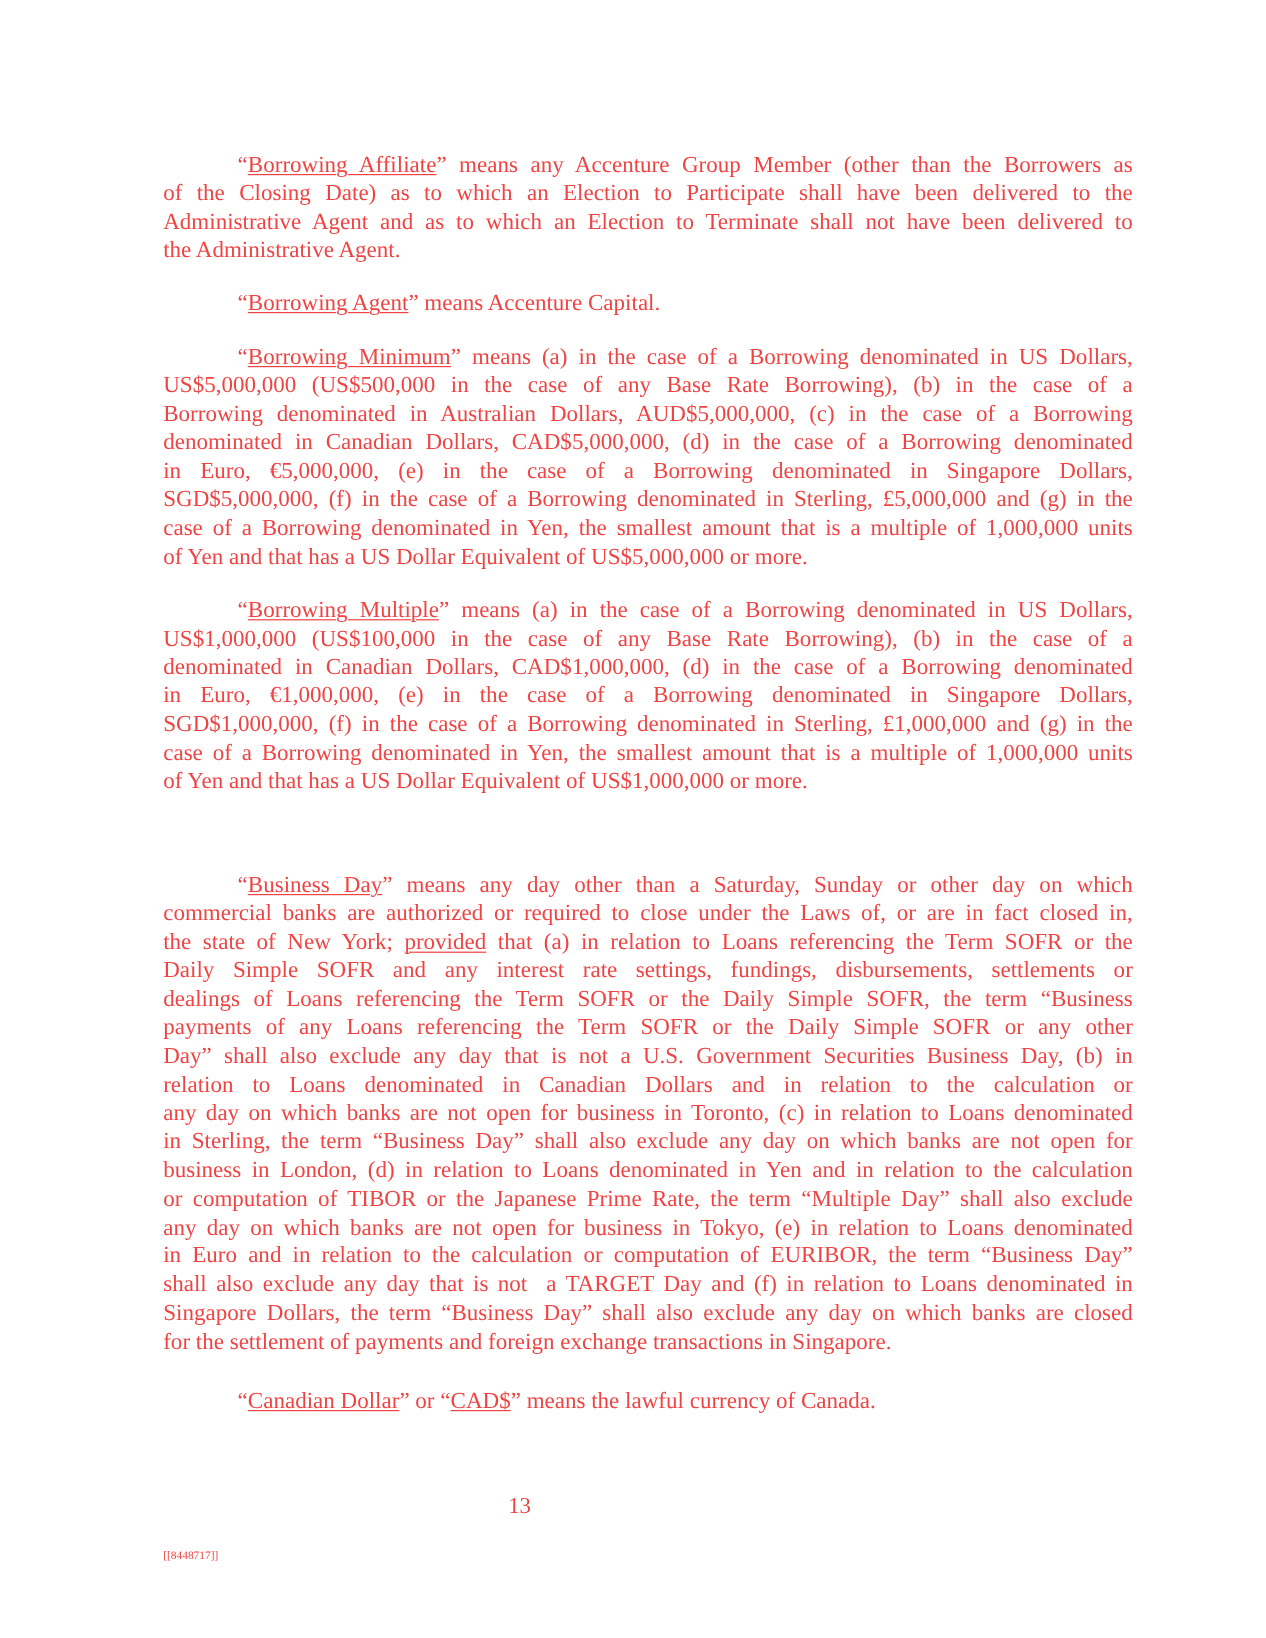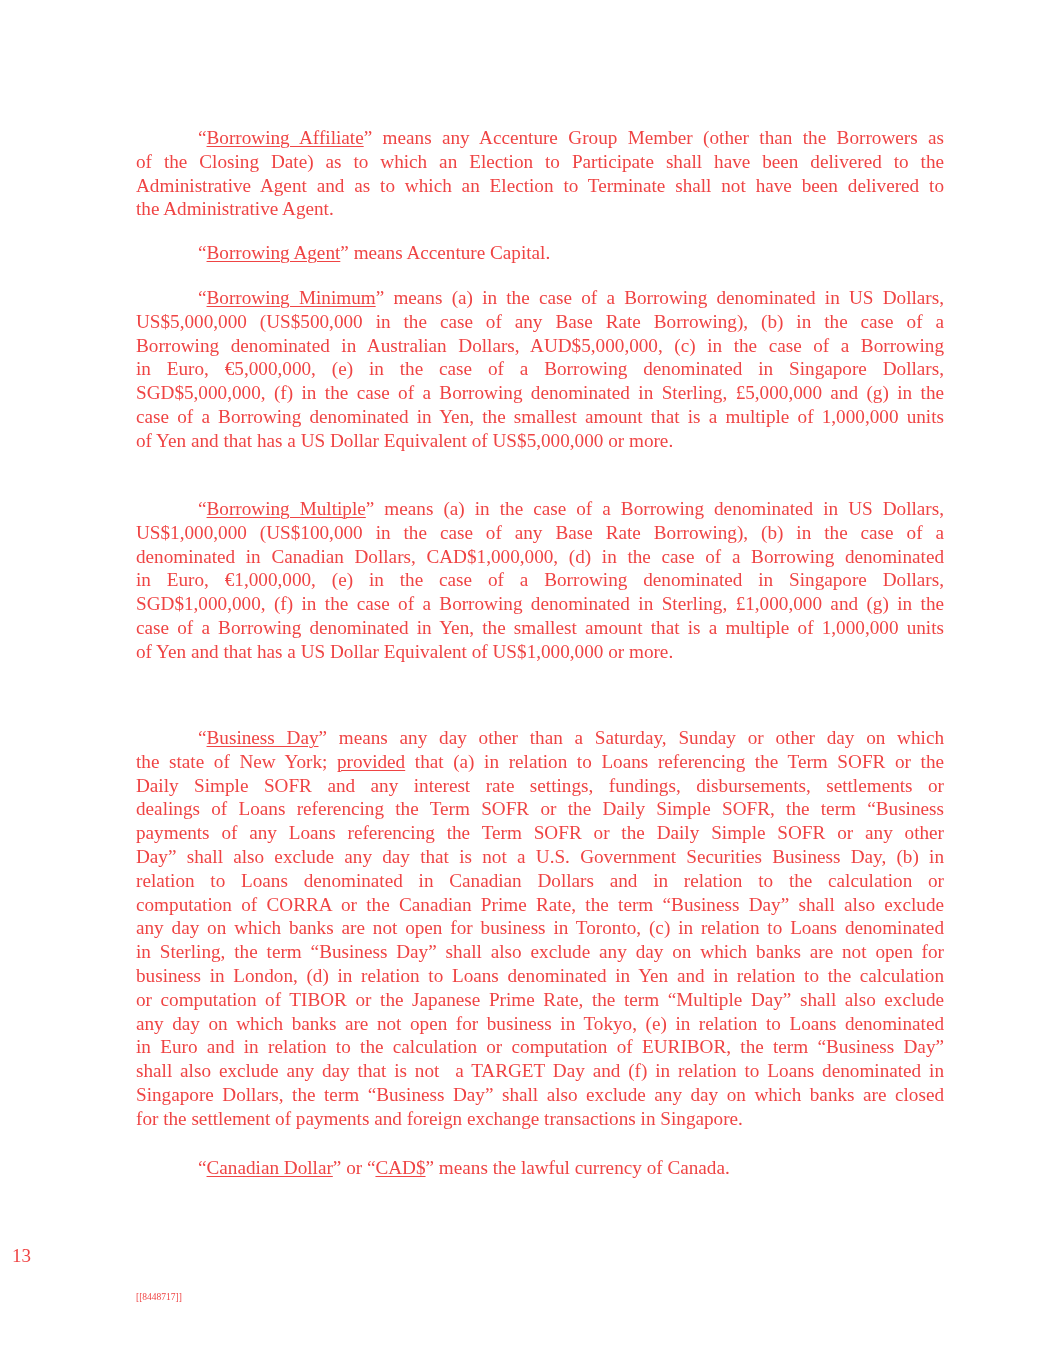--- a/index.html
+++ b/index.html
@@ -16,21 +16,21 @@
     }
     .line {
       display: block; height: 23.8px; white-space: nowrap;
       text-align: justify; text-align-last: justify;
     }
     .line.last { text-align-last: left; }
     .indent { padding-left: 62px; }
     .u { text-decoration: underline; text-underline-offset: 2px; text-decoration-thickness: 1px; }
     .page-number {
       position: absolute; left: 0; width: 842px; top: 1245px;
-      text-align: left; font-size: 19px;
+      text-align: center; font-size: 19px;
     }
     .doc-id {
       position: absolute; left: 124px; top: 1292px; font-size: 9.5px;
     }
   </style>
 </head>
 <body>
 
 <div class="page">
   <div class="para" style="top:126px;">
@@ -39,43 +39,44 @@
       <span class="line"><span>Administrative Agent and as to which an Election to Terminate shall not have been delivered to</span></span>
       <span class="line last"><span>the Administrative Agent.</span></span>
     </div>
   <div class="para" style="top:241px;">
       <span class="line last indent"><span>“</span><span class="u">Borrowing Agent</span><span>” means Accenture Capital.</span></span>
     </div>
   <div class="para" style="top:286px;">
       <span class="line indent"><span>“</span><span class="u">Borrowing Minimum</span><span>” means (a) in the case of a Borrowing denominated in US Dollars,</span></span>
       <span class="line"><span>US$5,000,000 (US$500,000 in the case of any Base Rate Borrowing), (b)&nbsp;in the case of a</span></span>
       <span class="line"><span>Borrowing denominated in Australian Dollars, AUD$5,000,000, (c) in the case of a Borrowing</span></span>
+      <span class="line"><span>denominated in Canadian Dollars, CAD$5,000,000, (d) in the case of a Borrowing denominated</span></span>
       <span class="line"><span>in Euro, €5,000,000, (e)&nbsp;in the case of a Borrowing denominated in Singapore Dollars,</span></span>
       <span class="line"><span>SGD$5,000,000, (f) in the case of a Borrowing denominated in Sterling, £5,000,000 and (g) in the</span></span>
       <span class="line"><span>case of a Borrowing denominated in Yen, the smallest amount that is a multiple of 1,000,000 units</span></span>
       <span class="line last"><span>of Yen and that has a US Dollar Equivalent of US$5,000,000 or more.</span></span>
     </div>
   <div class="para" style="top:497px;">
       <span class="line indent"><span>“</span><span class="u">Borrowing Multiple</span><span>” means (a) in the case of a Borrowing denominated in US Dollars,</span></span>
       <span class="line"><span>US$1,000,000 (US$100,000 in the case of any Base Rate Borrowing), (b)&nbsp;in the case of a</span></span>
       <span class="line"><span>denominated in Canadian Dollars, CAD$1,000,000, (d) in the case of a Borrowing denominated</span></span>
       <span class="line"><span>in Euro, €1,000,000, (e)&nbsp;in the case of a Borrowing denominated in Singapore Dollars,</span></span>
       <span class="line"><span>SGD$1,000,000, (f) in the case of a Borrowing denominated in Sterling, £1,000,000 and (g) in the</span></span>
       <span class="line"><span>case of a Borrowing denominated in Yen, the smallest amount that is a multiple of 1,000,000 units</span></span>
       <span class="line last"><span>of Yen and that has a US Dollar Equivalent of US$1,000,000 or more.</span></span>
     </div>
   <div class="para" style="top:708px;margin-top:18px;">
       <span class="line indent"><span>“</span><span class="u">Business Day</span><span>” means any day other than a Saturday, Sunday or other day on which</span></span>
+      <span class="line"><span>commercial banks are authorized or required to close under the Laws of, or are in fact closed in,</span></span>
       <span class="line"><span>the state of New York; </span><span class="u">provided</span><span> that (a) in relation to Loans referencing the Term SOFR or the</span></span>
       <span class="line"><span>Daily Simple SOFR and any interest rate settings, fundings, disbursements, settlements or</span></span>
       <span class="line"><span>dealings of Loans referencing the Term SOFR or the Daily Simple SOFR, the term “Business</span></span>
       <span class="line"><span>payments of any Loans referencing the Term SOFR or the Daily Simple SOFR or any other</span></span>
       <span class="line"><span>Day” shall also exclude any day that is not a U.S. Government Securities Business Day, (b) in</span></span>
       <span class="line"><span>relation to Loans denominated in Canadian Dollars and in relation to the calculation or</span></span>
-      <span class="line"><span>computation of CORRA or the Canadian Prime Rate, the term “Business Day” shall also exclude</span></span>
       <span class="line"><span>any day on which banks are not open for business in Toronto, (c) in relation to Loans denominated</span></span>
       <span class="line"><span>in Sterling, the term “Business Day” shall also exclude any day on which banks are not open for</span></span>
       <span class="line"><span>business in London, (d) in relation to Loans denominated in Yen and in relation to the calculation</span></span>
       <span class="line"><span>or computation of TIBOR or the Japanese Prime Rate, the term “Multiple Day” shall also exclude</span></span>
       <span class="line"><span>any day on which banks are not open for business in Tokyo, (e) in relation to Loans denominated</span></span>
       <span class="line"><span>in Euro and in relation to the calculation or computation of EURIBOR, the term “Business Day”</span></span>
       <span class="line"><span>shall also exclude any day that is not &nbsp;a TARGET Day and (f) in relation to Loans denominated in</span></span>
       <span class="line"><span>Singapore Dollars, the term “Business Day” shall also exclude any day on which banks are closed</span></span>
       <span class="line last"><span>for the settlement of payments and foreign exchange transactions in Singapore.</span></span>
     </div>

